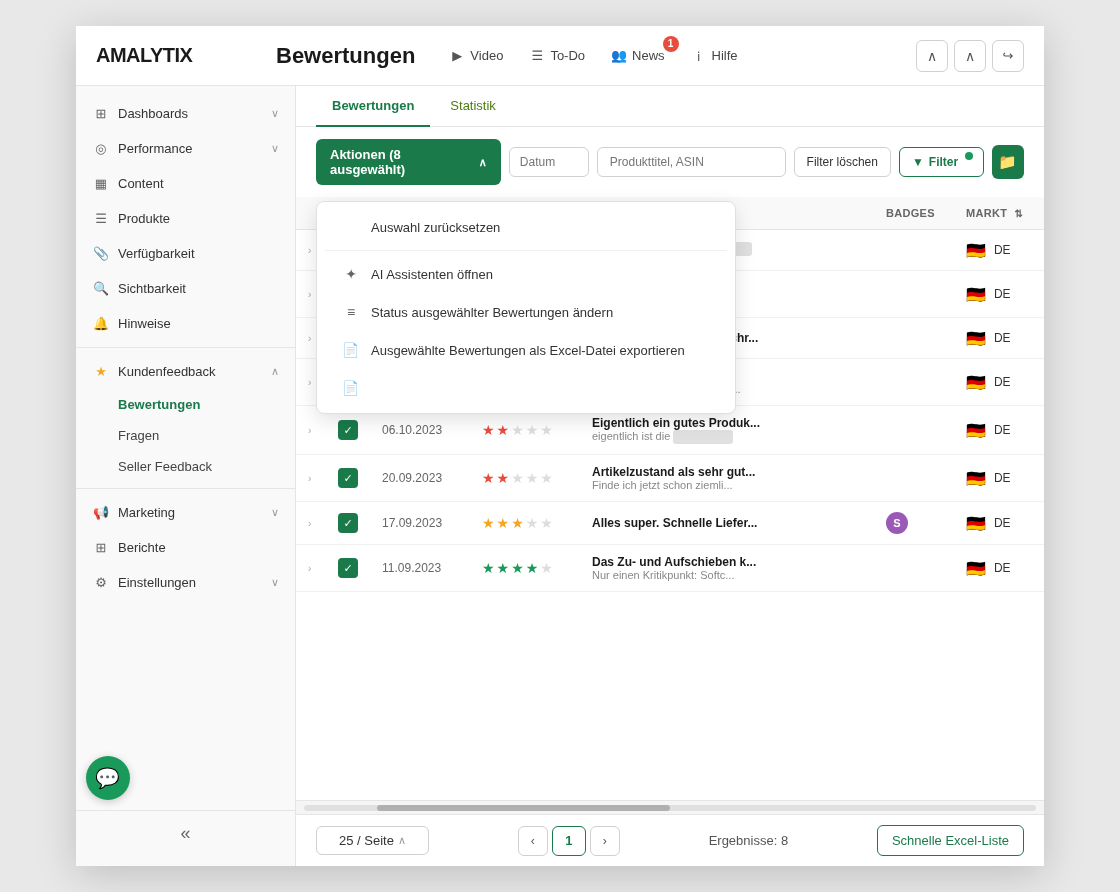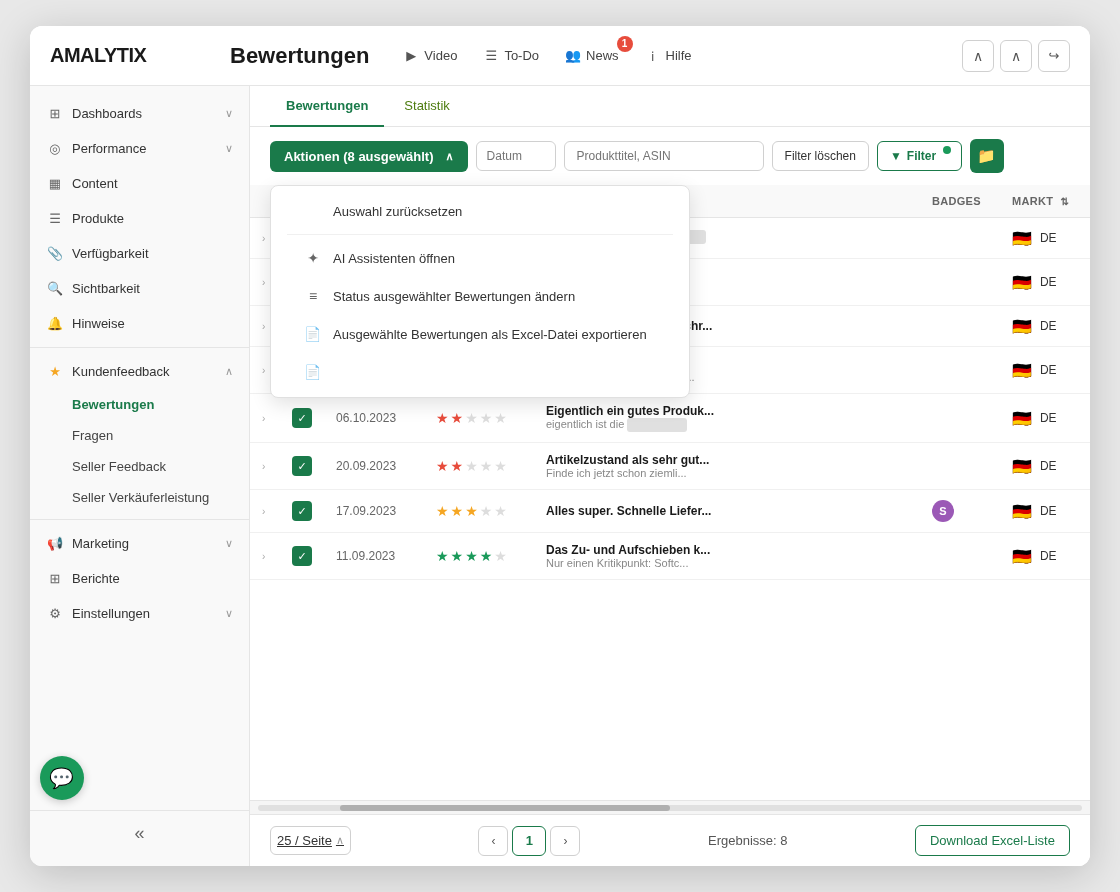--- a/index.html
+++ b/index.html
@@ -6,24 +6,24 @@
     body {
       font-family: -apple-system, BlinkMacSystemFont, 'Segoe UI', sans-serif;
       background: #e8e8e8;
       display: flex;
       justify-content: center;
       align-items: center;
       min-height: 100vh;
       font-size: 13px;
     }
     .window {
-      width: 1060px;
+      width: 968px;
       height: 840px;
       background: #fff;
-      border-radius: 12px;
+      border-radius: 1px;
       box-shadow: 0 8px 40px rgba(0,0,0,0.18);
       display: flex;
       flex-direction: column;
       overflow: hidden;
     }
     
     .header {
       display: flex;
       align-items: center;
       padding: 0 20px;
@@ -313,29 +313,29 @@
       align-items: center;
       justify-content: center;
       color: #fff;
       cursor: pointer;
       font-size: 15px;
     }
 
     
     .dropdown-menu {
       position: absolute;
-      top: 58px;
+      top: 74px;
       left: 20px;
       background: #fff;
       border: 1px solid #e0e0e0;
       border-radius: 8px;
       box-shadow: 0 6px 20px rgba(0,0,0,0.12);
       z-index: 100;
       width: 420px;
-      padding: 6px 16px;
+      padding: 6px 8px;
     }
     .dropdown-item {
       display: flex;
       align-items: center;
       gap: 10px;
       padding: 9px 16px;
       cursor: pointer;
       color: #333;
       font-size: 13px;
     }
@@ -438,26 +438,25 @@
       border-top: 1px solid #e5e5e5;
       flex-shrink: 0;
       background: #fff;
     }
     .per-page-select {
       display: flex;
       align-items: center;
       gap: 4px;
       border: 1px solid #d0d0d0;
       border-radius: 6px;
-      padding: 6px 6px;
+      padding: 6px 22px;
       cursor: pointer;
       font-size: 13px;
       color: #333;
       background: #fff;
-      text-decoration: underline;
     }
     .per-page-select .chevron { font-size: 11px; color: #999; }
     .page-nav {
       display: flex;
       align-items: center;
       gap: 4px;
     }
     .page-nav-btn {
       width: 30px;
       height: 30px;
@@ -591,21 +590,20 @@
       <div class="sidebar-divider"></div>
       <div class="sidebar-item">
         <span class="s-icon" style="color:#f5a623;">★</span>
         <span>Kundenfeedback</span>
         <span class="chevron">∧</span>
       </div>
       <div class="sidebar-sub">
         <div class="sidebar-sub-item active">Bewertungen</div>
         <div class="sidebar-sub-item">Fragen</div>
         <div class="sidebar-sub-item">Seller Feedback</div>
-        <div class="sidebar-sub-item">Seller Verkäuferleistung</div>
       </div>
       <div class="sidebar-divider"></div>
       <div class="sidebar-item">
         <span class="s-icon">📢</span>
         <span>Marketing</span>
         <span class="chevron">∨</span>
       </div>
       <div class="sidebar-item">
         <span class="s-icon">⊞</span>
         <span>Berichte</span>
@@ -921,17 +919,17 @@
         <div class="per-page-select">
           <span>25 / Seite</span>
           <span class="chevron">∧</span>
         </div>
         <div class="page-nav">
           <button class="page-nav-btn">‹</button>
           <div class="page-num">1</div>
           <button class="page-nav-btn">›</button>
         </div>
         <span class="results-count">Ergebnisse: 8</span>
-        <button class="btn-download">Download Excel-Liste</button>
+        <button class="btn-download">Schnelle Excel-Liste</button>
       </div>
     </div>
   </div>
 </div>
 
 </body></html>

